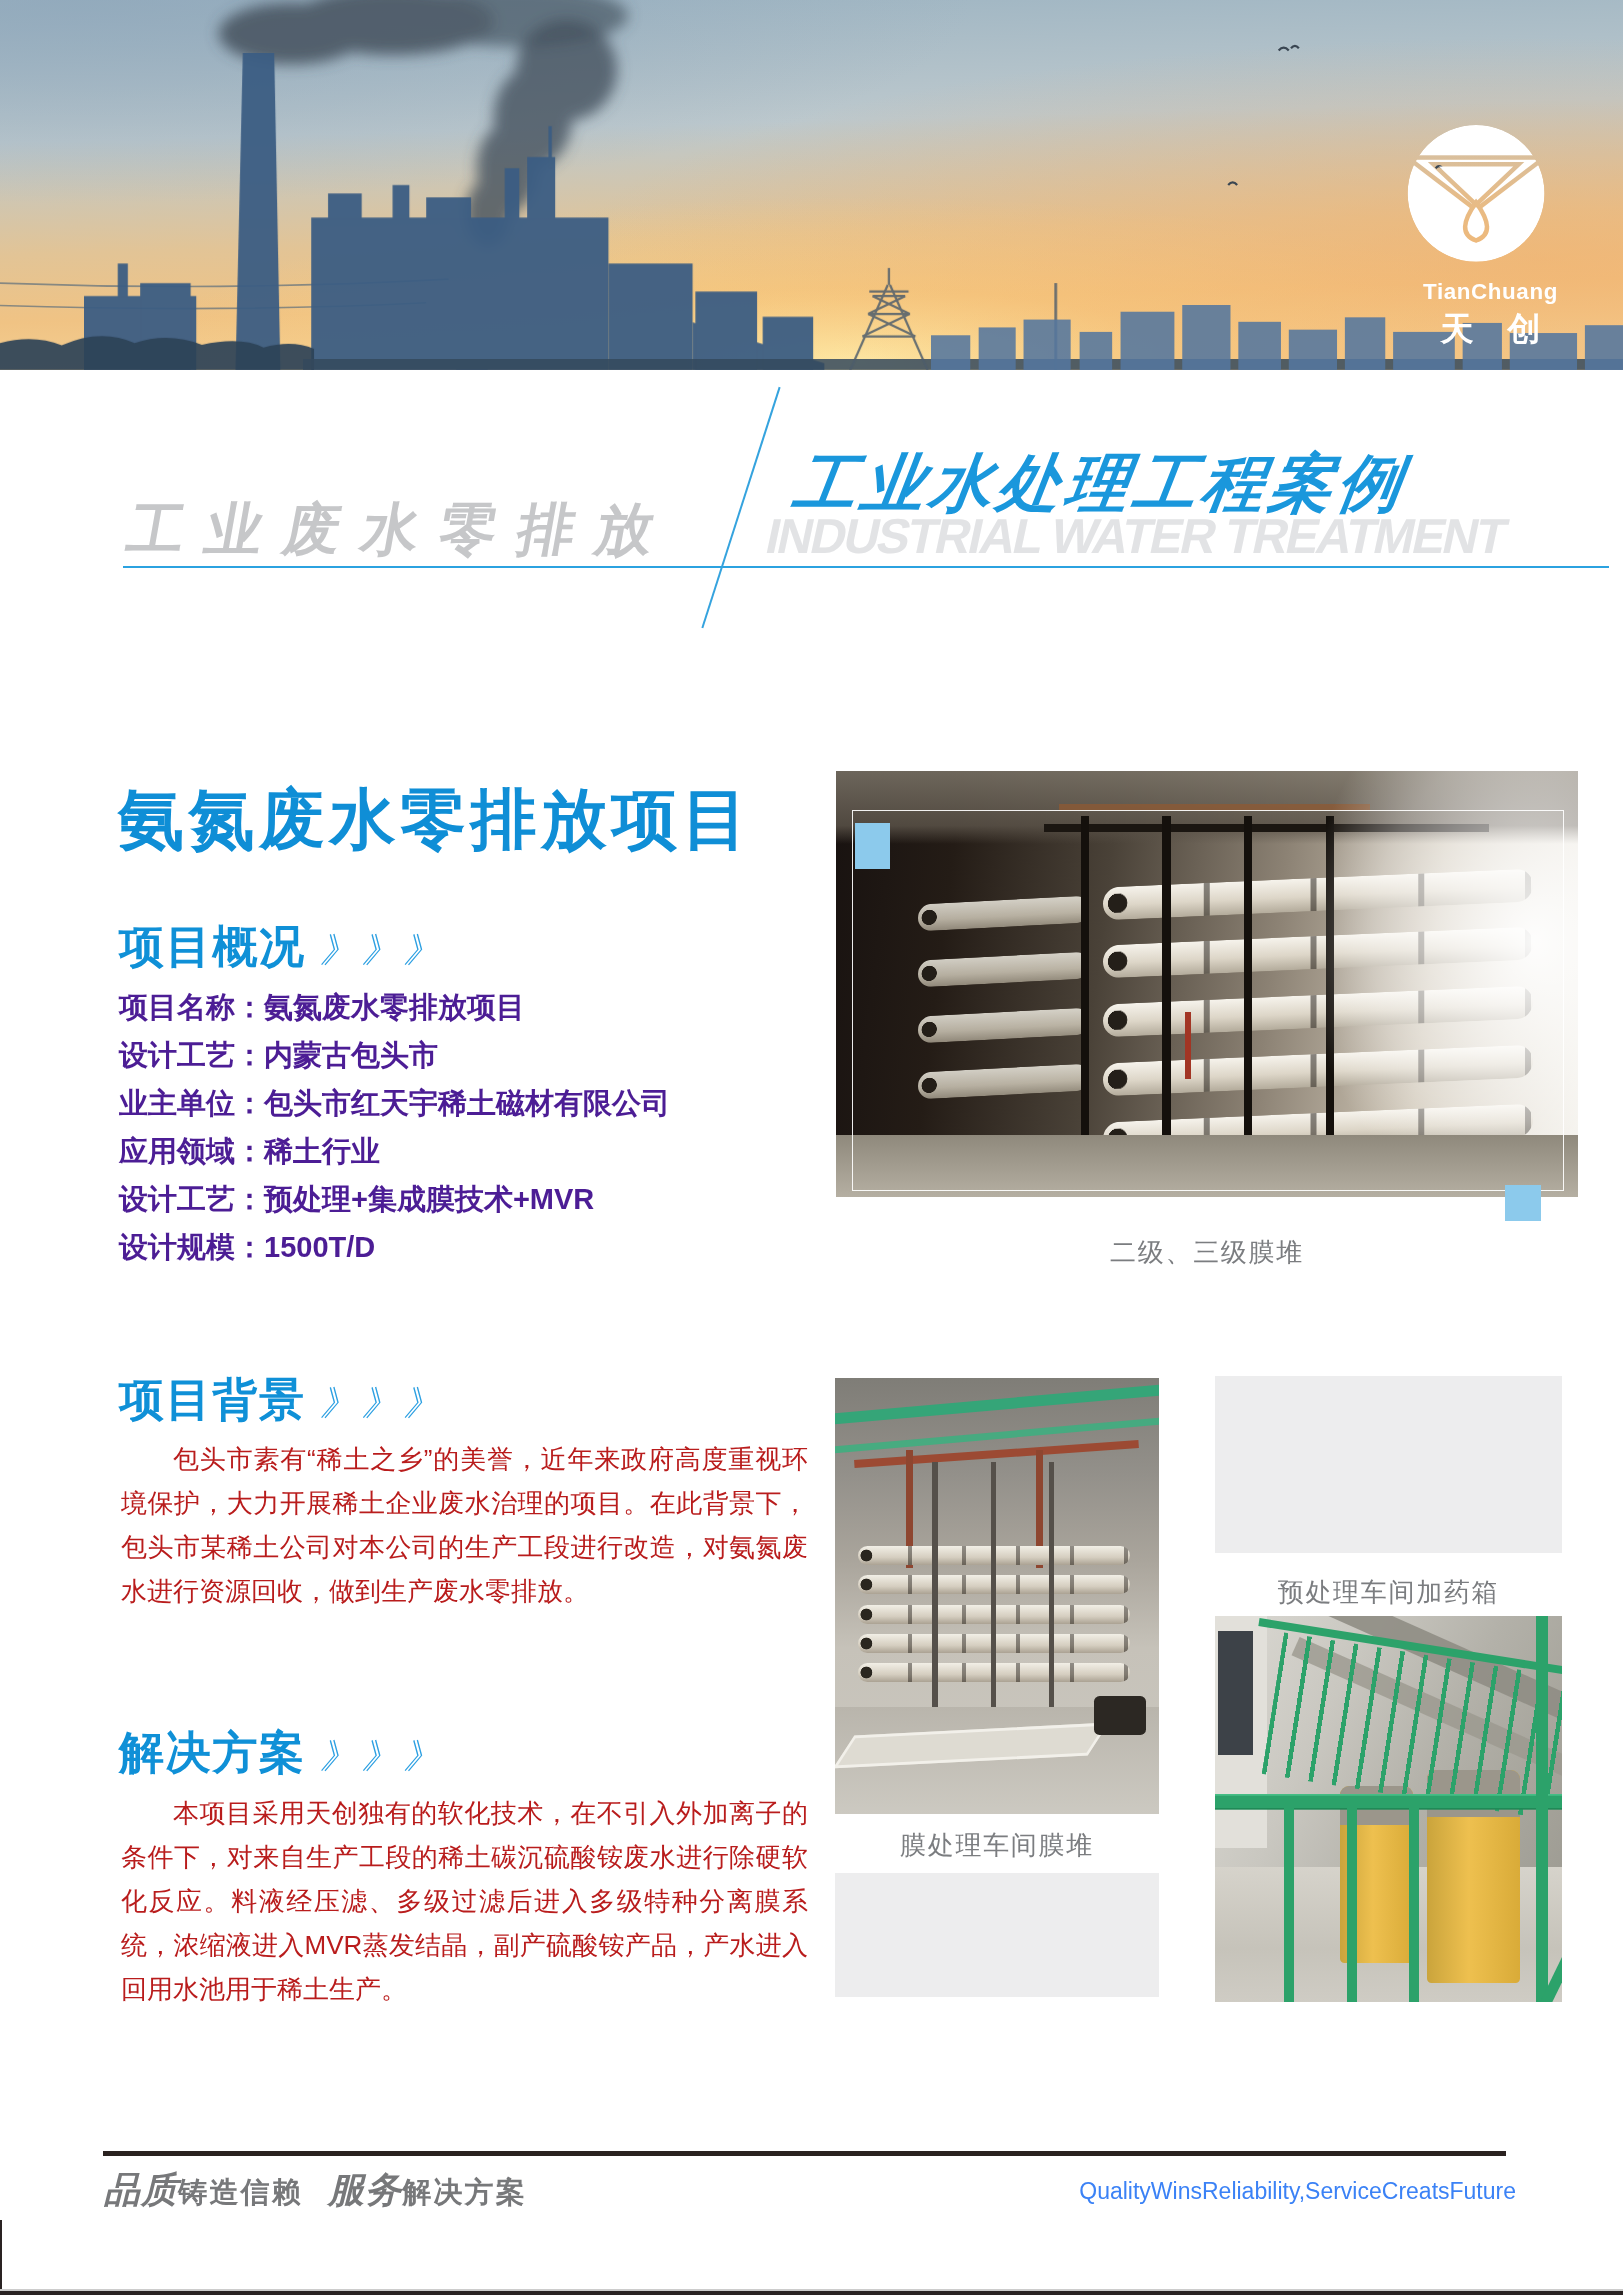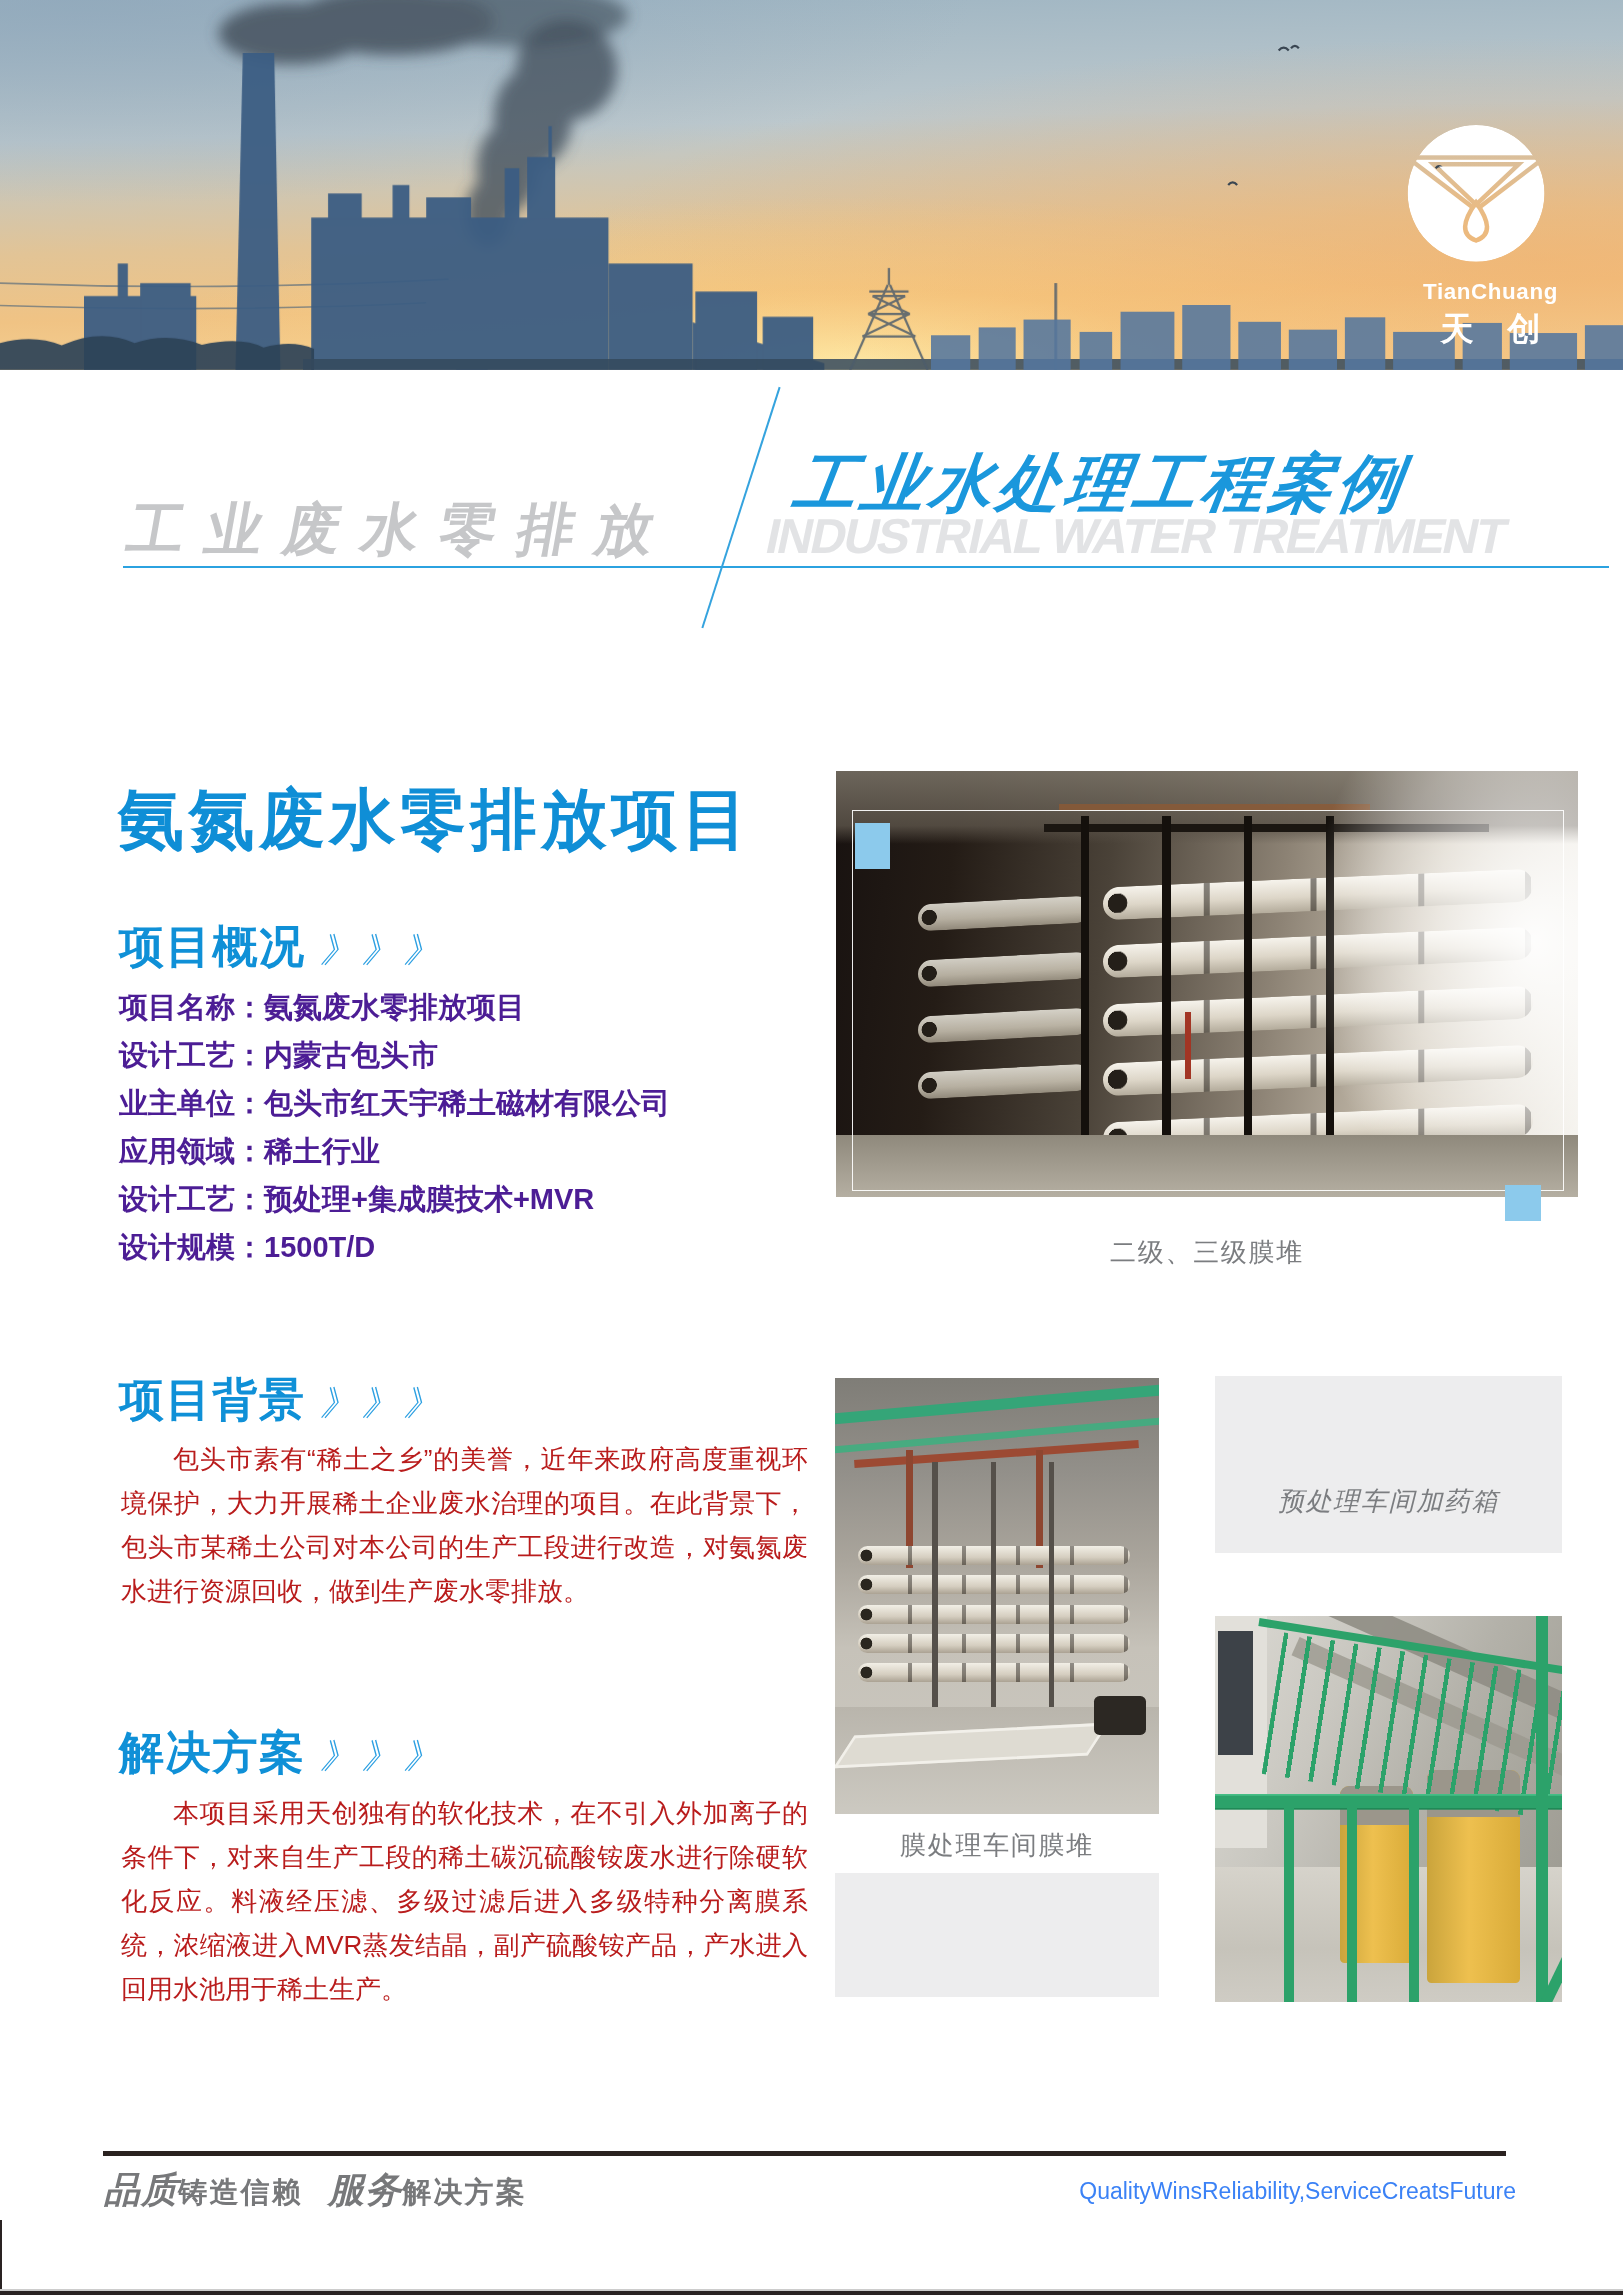--- a/index.html
+++ b/index.html
@@ -39,21 +39,21 @@
   .details{position:absolute;left:119px;top:983px;}
   .detail-row{height:48px;line-height:48px;font-size:29px;font-weight:bold;color:#4c1d95;white-space:nowrap;}
   .para{position:absolute;left:121px;width:687px;font-size:26px;line-height:44px;color:#b91c1c;
         text-align:justify;text-indent:2em;}
   .para-bg{top:1437px;}
   .para-sol{top:1791px;}
 
   .caption{position:absolute;font-size:26px;color:#7b7d80;letter-spacing:1.7px;text-align:center;white-space:nowrap;}
   .cap1{left:836px;width:742px;top:1227px;margin-top:8px;}
   .cap2{left:835px;width:324px;top:1828px;}
-  .cap3{left:1215px;width:347px;top:1484px;font-style:italic;}
+  .cap3{left:1215px;width:347px;top:1575px;}
 
   
   .photo1{position:absolute;left:836px;top:771px;width:742px;height:426px;overflow:hidden;
           background:linear-gradient(97deg,#181210 0%,#241c16 16%,#4a4238 36%,#8c8274 58%,#cfc6b6 78%,#f2efe8 100%);}
   .p1-ceiling{position:absolute;left:0;top:0;width:100%;height:73px;
               background:linear-gradient(180deg,#7b7468,#5a5248 75%,rgba(90,82,72,0));opacity:.85;}
   .p1-flare{position:absolute;right:-6%;top:0;width:40%;height:100%;
             background:radial-gradient(ellipse at 70% 40%,rgba(255,255,255,.95),rgba(255,255,255,.35) 55%,rgba(255,255,255,0) 78%);}
   .p1-floor{position:absolute;left:0;bottom:0;width:100%;height:62px;
             background:linear-gradient(180deg,#8f897c,#b5afa2);}

